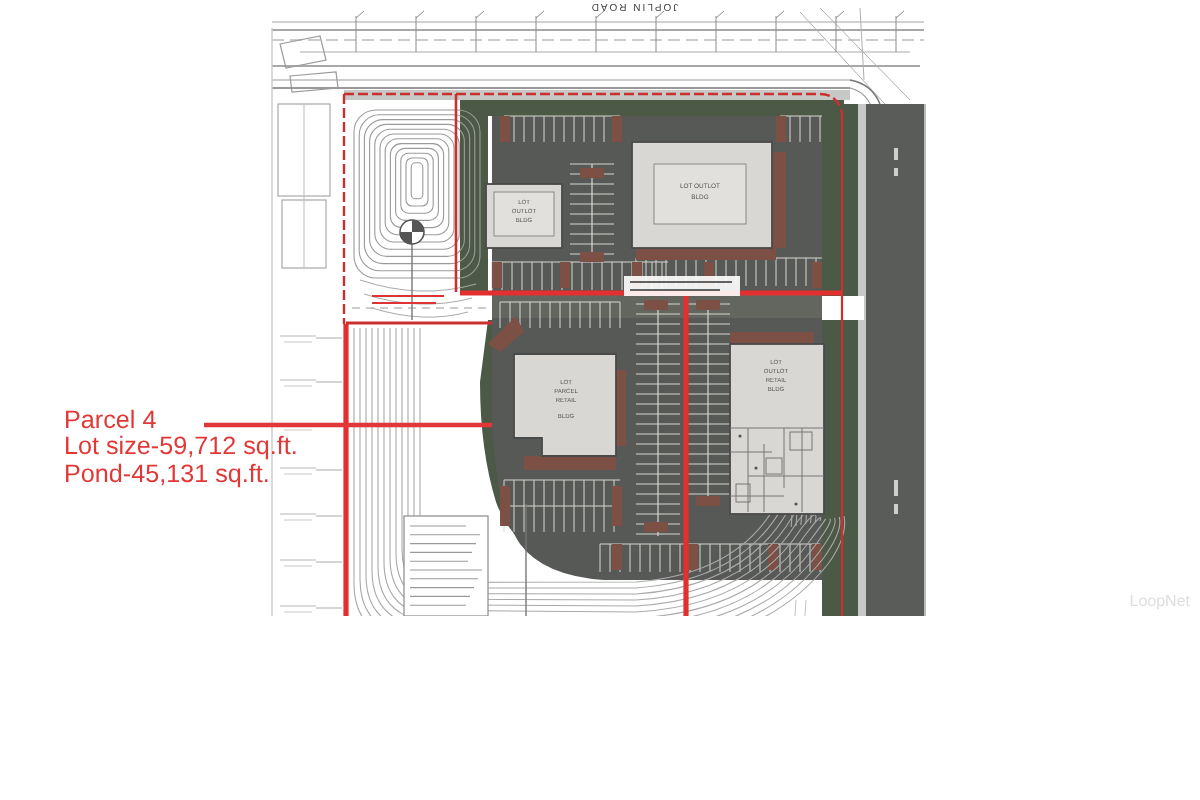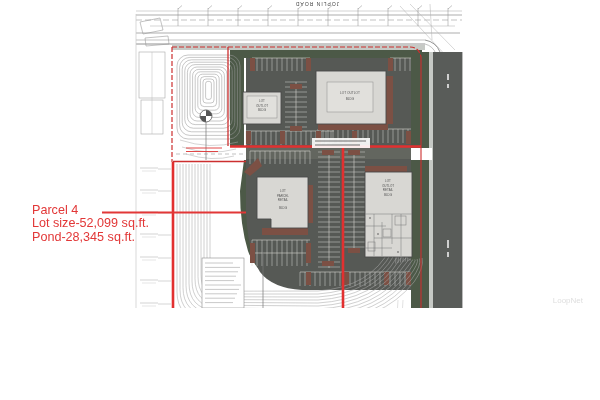--- a/index.html
+++ b/index.html
@@ -1,21 +1,21 @@
 <!DOCTYPE html>
 <html><head>
 <meta charset="utf-8">
 <style>
   html,body{margin:0;padding:0;background:#fff;}
   #shot{position:relative;width:600px;height:308px;background:#ffffff;overflow:hidden;
         font-family:"Liberation Sans",sans-serif;}
   #plan-svg{position:absolute;left:0;top:0;}
   #annotation{position:absolute;left:32px;top:204px;color:#e23737;font-size:12.6px;
               line-height:13.4px;white-space:nowrap;}
-  #watermark{position:absolute;right:17px;bottom:3px;color:#dedede;font-size:8px;}
+  #watermark{position:absolute;right:5px;bottom:3px;color:#dedede;font-size:8px;}
   svg text{font-family:"Liberation Sans",sans-serif;}
 </style>
 </head>
 <body>
 
 <div id="shot">
 
 <svg id="plan-svg" width="600" height="400" viewBox="0 0 600 400">
 
   <g id="topo">
@@ -521,18 +521,18 @@
       <line x1="315" y1="141" x2="366" y2="141" stroke="#333" stroke-width="0.7"></line>
       <line x1="315" y1="145" x2="360" y2="145" stroke="#333" stroke-width="0.7"></line>
     </g>
   </g>
 
   <text x="317" y="7" font-size="5" fill="#444" text-anchor="middle" letter-spacing="1" transform="rotate(180 317 4.5)">JOPLIN ROAD</text>
 </svg>
 
 <div id="annotation">
   <div>Parcel 4</div>
-  <div>Lot size-52,099 sq.ft.</div>
-  <div>Pond-28,345 sq.ft.</div>
+  <div>Lot size-59,712 sq.ft.</div>
+  <div>Pond-45,131 sq.ft.</div>
 </div>
 
 <div id="watermark">LoopNet</div>
 </div>
 
 </body></html>

